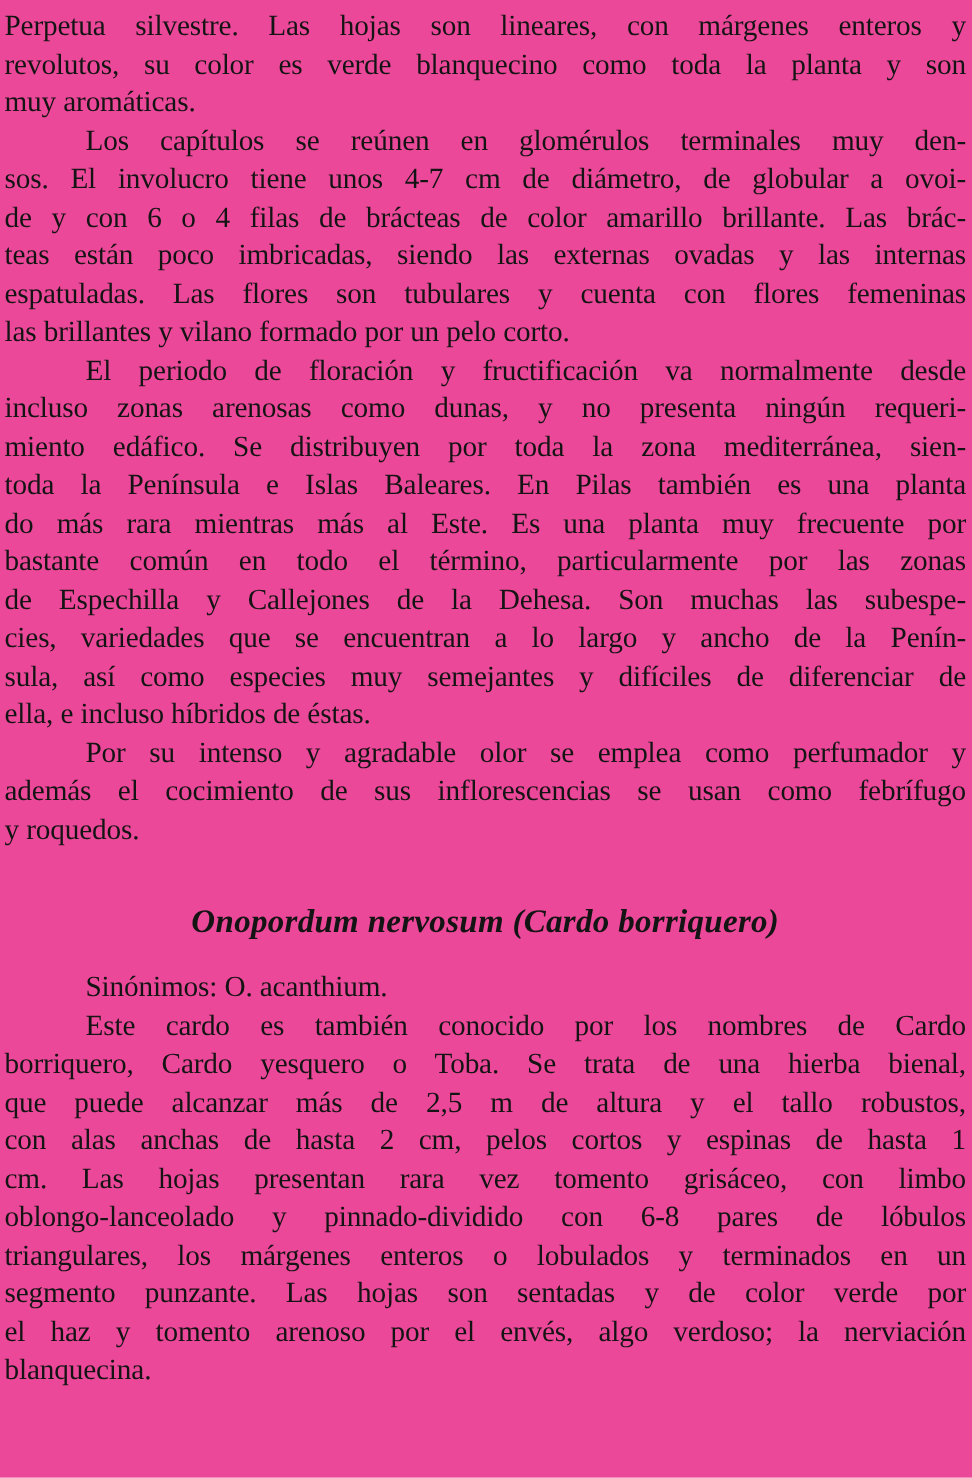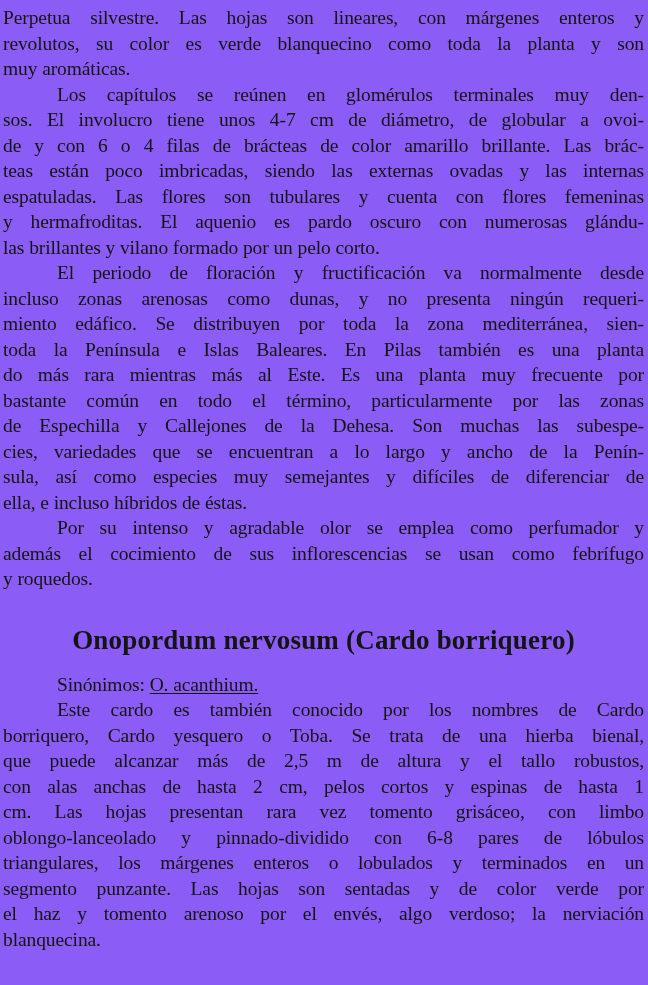--- a/index.html
+++ b/index.html
@@ -11,21 +11,21 @@
   body {
     width: 648px;
     height: 985px;
     overflow: hidden;
   }
   .page {
     box-sizing: border-box;
     width: 648px;
     height: 985px;
     padding: 5px 4px 0 3px;
-    background: #8b5cf6;
+    background: #ec4899;
     color: #141414;
     font-family: "Liberation Serif", "DejaVu Serif", serif;
     font-size: 19.5px;
     line-height: 25.5px;
     letter-spacing: -0.1px;
   }
   .para {
     margin: 0;
   }
   .line {
@@ -35,48 +35,47 @@
   }
   .line.last {
     text-align-last: left;
     white-space: normal;
   }
   .para.indent .line.first {
     text-indent: 54px;
   }
   .heading {
     margin: 35px 0 19px 0;
-    font-size: 27px;
+    font-size: 22px;
     font-weight: bold;
+    font-style: italic;
     text-align: center;
     letter-spacing: 0.2px;
     line-height: 26px;
   }
   .underlined {
-    text-decoration: underline;
     text-underline-offset: 2px;
   }
 </style>
 </head>
 <body>
 
 <main class="page">
   <div>
       <div class="para">
         <div class="line first">Perpetua silvestre. Las hojas son lineares, con márgenes enteros y</div>
         <div class="line">revolutos, su color es verde blanquecino como toda la planta y son</div>
         <div class="line last">muy aromáticas.</div>
       </div>
       <div class="para indent">
         <div class="line first">Los capítulos se reúnen en glomérulos terminales muy den-</div>
         <div class="line">sos. El involucro tiene unos 4-7 cm de diámetro, de globular a ovoi-</div>
         <div class="line">de y con 6 o 4 filas de brácteas de color amarillo brillante. Las brác-</div>
         <div class="line">teas están poco imbricadas, siendo las externas ovadas y las internas</div>
         <div class="line">espatuladas. Las flores son tubulares y cuenta con flores femeninas</div>
-        <div class="line">y hermafroditas. El aquenio es pardo oscuro con numerosas glándu-</div>
         <div class="line last">las brillantes y vilano formado por un pelo corto.</div>
       </div>
       <div class="para indent">
         <div class="line first">El periodo de floración y fructificación va normalmente desde</div>
         <div class="line">incluso zonas arenosas como dunas, y no presenta ningún requeri-</div>
         <div class="line">miento edáfico. Se distribuyen por toda la zona mediterránea, sien-</div>
         <div class="line">toda la Península e Islas Baleares. En Pilas también es una planta</div>
         <div class="line">do más rara mientras más al Este. Es una planta muy frecuente por</div>
         <div class="line">bastante común en todo el término, particularmente por las zonas</div>
         <div class="line">de Espechilla y Callejones de la Dehesa. Son muchas las subespe-</div>

